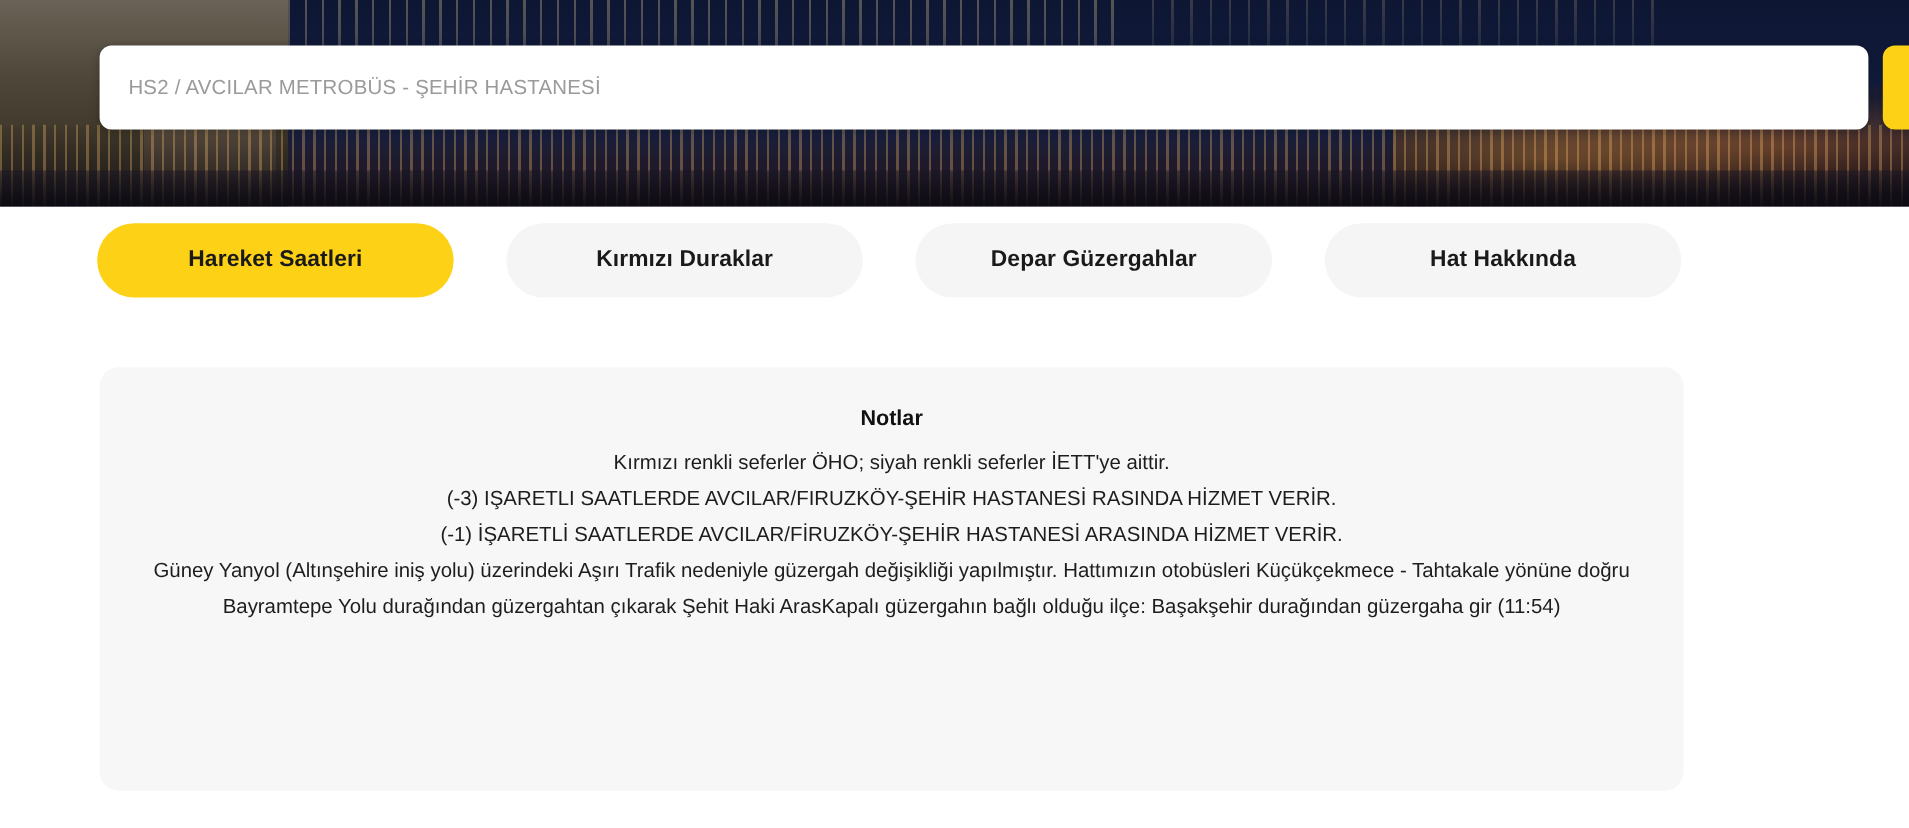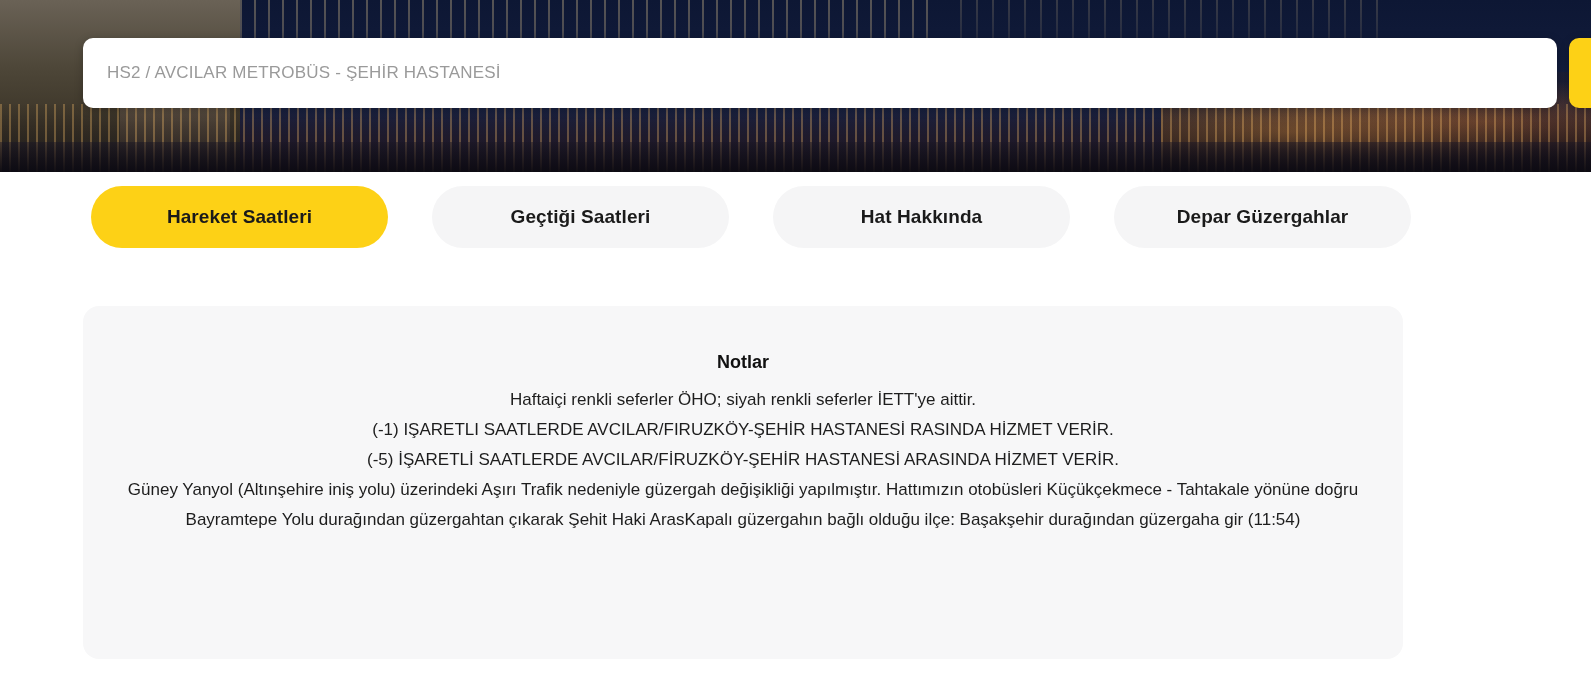--- a/index.html
+++ b/index.html
@@ -126,21 +126,21 @@
     align-items: center;
     justify-content: center;
     cursor: pointer;
     box-shadow: 0 2px 8px rgba(0,0,0,.25);
   }
   .search-btn svg { display: block; }
 
   
   .tabs {
     position: absolute;
-    left: 91px; top: 186px;
+    left: 81px; top: 186px;
     width: 1320px; height: 62px;
     display: flex;
     gap: 44px;
   }
   .tab {
     flex: 1 1 0;
     height: 62px;
     border-radius: 31px;
     background: #f5f5f6;
     color: #1a1a1a;
@@ -168,21 +168,20 @@
     background: #f7f7f8;
     border-radius: 16px;
     padding: 32px 34px 36px;
     text-align: center;
   }
   .notes-title {
     font-size: 18px;
     font-weight: bold;
     color: #111;
     margin-bottom: 12px;
-    margin-top: 14px;
   }
   .notes-line {
     font-size: 17px;
     line-height: 30px;
     color: #1d1d1d;
   }
 </style>
 </head>
 <body>
 
@@ -205,24 +204,24 @@
       <svg width="34" height="34" viewBox="0 0 34 34" aria-hidden="true">
         <circle cx="14.5" cy="14.5" r="8.5" fill="none" stroke="#111111" stroke-width="2.6"></circle>
         <line x1="20.6" y1="20.6" x2="28" y2="28" stroke="#111111" stroke-width="3.2" stroke-linecap="round"></line>
       </svg>
     </span>
   </button>
 </div>
 
 <div class="tabs">
   <button class="tab active">Hareket Saatleri</button>
-  <button class="tab">Geçtiği Saatleri</button>
+  <button class="tab">Kırmızı Duraklar</button>
+  <button class="tab">Depar Güzergahlar</button>
   <button class="tab">Hat Hakkında</button>
-  <button class="tab">Depar Güzergahlar</button>
 </div>
 
 <div class="notes">
   <div class="notes-title">Notlar</div>
-  <div class="notes-line">Haftaiçi renkli seferler ÖHO; siyah renkli seferler İETT'ye aittir.</div>
-  <div class="notes-line">(-1) IŞARETLI SAATLERDE AVCILAR/FIRUZKÖY-ŞEHİR HASTANESİ RASINDA HİZMET VERİR.</div>
-  <div class="notes-line">(-5) İŞARETLİ SAATLERDE AVCILAR/FİRUZKÖY-ŞEHİR HASTANESİ ARASINDA HİZMET VERİR.</div>
+  <div class="notes-line">Kırmızı renkli seferler ÖHO; siyah renkli seferler İETT'ye aittir.</div>
+  <div class="notes-line">(-3) IŞARETLI SAATLERDE AVCILAR/FIRUZKÖY-ŞEHİR HASTANESİ RASINDA HİZMET VERİR.</div>
+  <div class="notes-line">(-1) İŞARETLİ SAATLERDE AVCILAR/FİRUZKÖY-ŞEHİR HASTANESİ ARASINDA HİZMET VERİR.</div>
   <div class="notes-line">Güney Yanyol (Altınşehire iniş yolu) üzerindeki Aşırı Trafik nedeniyle güzergah değişikliği yapılmıştır. Hattımızın otobüsleri Küçükçekmece - Tahtakale yönüne doğru Bayramtepe Yolu durağından güzergahtan çıkarak Şehit Haki ArasKapalı güzergahın bağlı olduğu ilçe: Başakşehir durağından güzergaha gir (11:54)</div>
 </div>
 
 </body></html>

